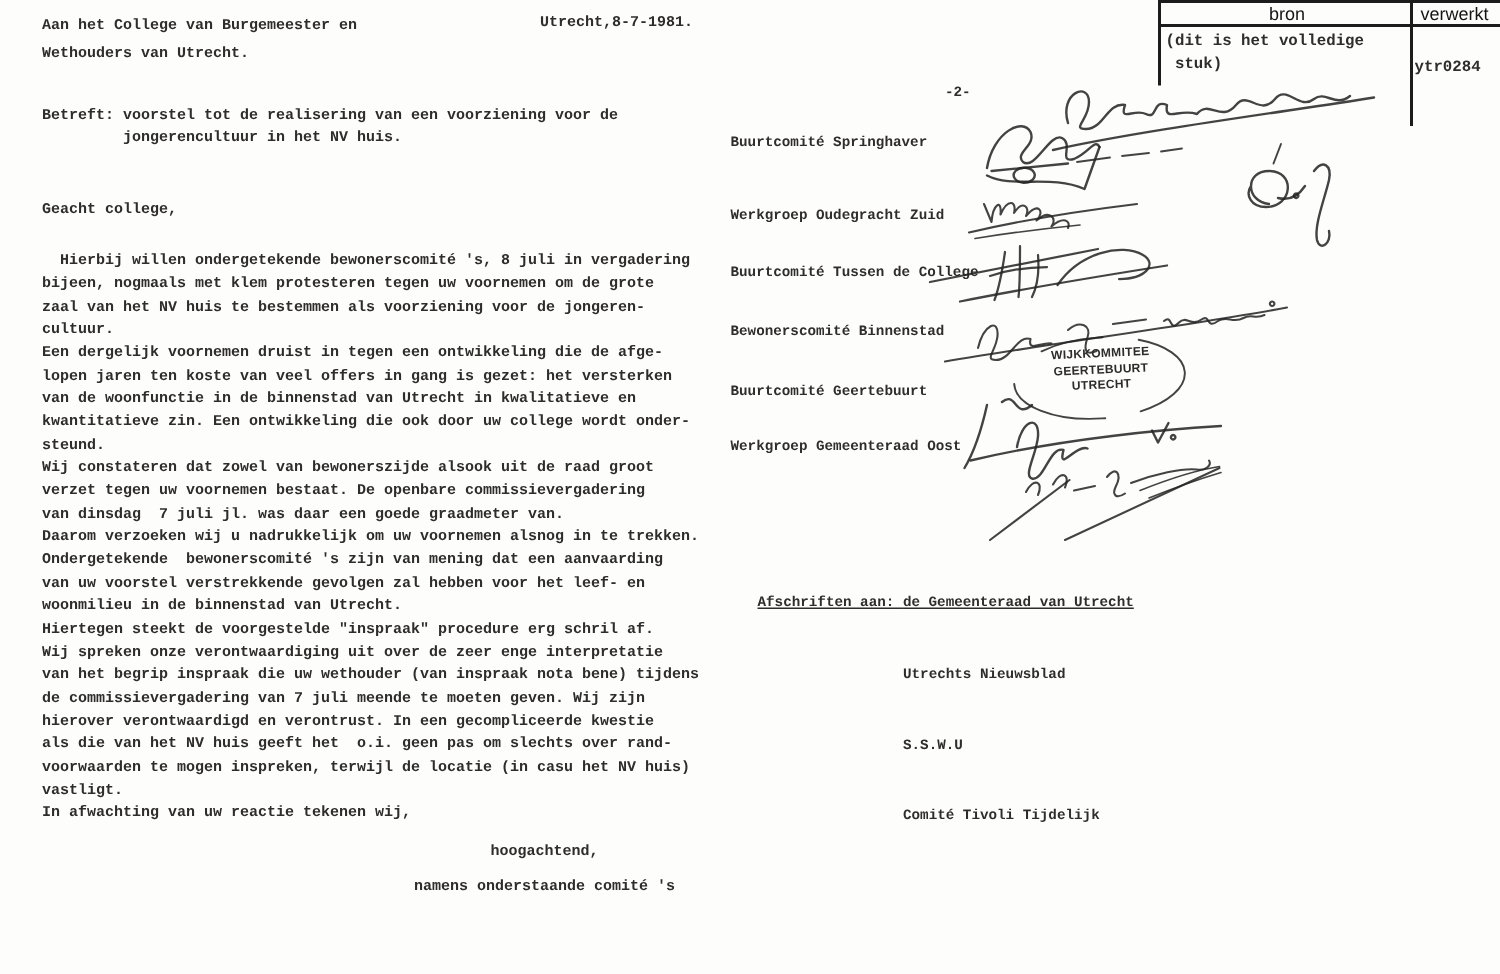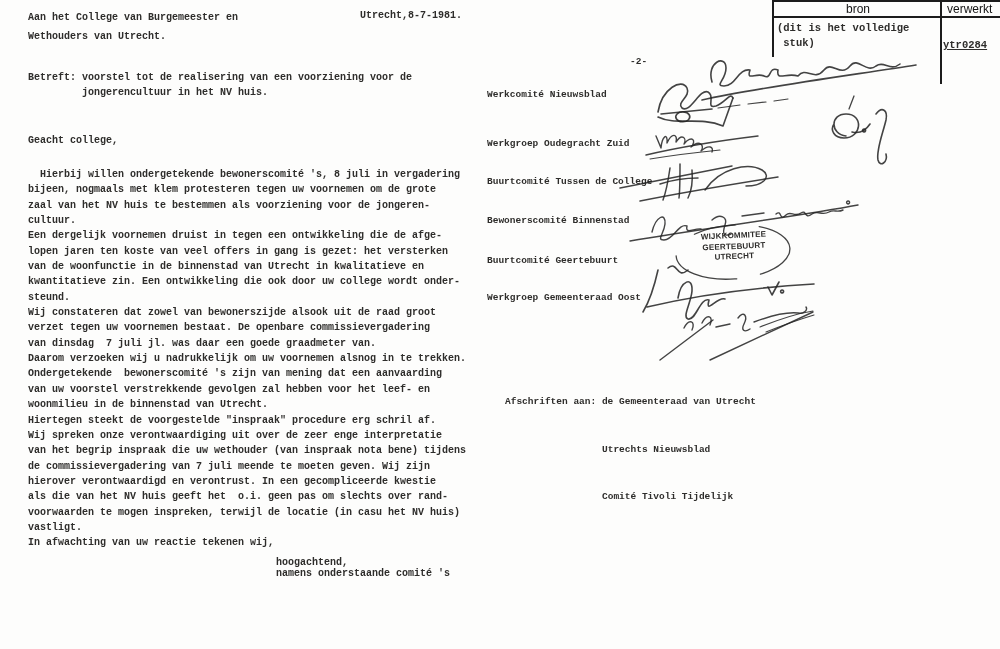--- a/index.html
+++ b/index.html
@@ -16,41 +16,41 @@
     color:#2e2d2b;
     white-space:pre;
   }
   .p1{font-size:10px;line-height:15.35px;}
   .p2{font-size:9.5px;line-height:15.7px;}
   #recipient{left:28px;top:8px;line-height:19px;}
   #letter-date{left:360px;top:8px;}
   #subject{left:28px;top:71px;line-height:14.5px;}
   #salutation{left:28px;top:133px;}
   #body-text{left:28px;top:167px;font-family:Liberation Mono, monospace;}
-  #closing{left:276px;top:557px;line-height:11px;}
+  #closing{left:276px;top:557px;line-height:23px;text-align:center;}
   #page-number{left:630px;top:54px;}
   .committee{position:absolute;left:487px;}
   #copies-block{left:505px;top:363px;}
   .copy-row{padding-left:97px;}
-  .copy-row.first{padding-left:0;}
+  .copy-row.first{padding-left:0;text-decoration:underline;}
   
   .aline{position:absolute;background:#1c1c1c;}
   #abx-top{left:773px;top:0px;width:227px;height:2px;}
   #abx-mid{left:773px;top:16px;width:227px;height:2px;}
   #abx-v1{left:772px;top:0px;width:2px;height:57px;}
   #abx-v2{left:940px;top:0px;width:2px;height:84px;}
   .abx-head{
     position:absolute;top:2px;
     font-family:"Liberation Sans","DejaVu Sans",sans-serif;
     font-size:12px;color:#141414;white-space:pre;
   }
   #abx-h1{left:773px;width:170px;text-align:center;}
   #abx-h2{left:947px;width:60px;}
   #abx-note{left:777px;top:21px;font-size:10.5px;line-height:15px;}
-  #abx-code{left:943px;top:39px;font-size:10.5px;text-decoration:underline;}
+  #abx-code{left:943px;top:39px;font-size:10.5px;}
   
   #sig-overlay{position:absolute;left:480px;top:40px;width:520px;height:340px;}
   #sig-overlay path, #sig-overlay ellipse{
     fill:none;stroke:#242424;stroke-linecap:round;stroke-linejoin:round;opacity:.86;
   }
   #stamp{
     position:absolute;left:693px;top:231px;width:82px;
     font-family:"Liberation Sans","DejaVu Sans",sans-serif;
     font-size:8px;font-weight:bold;line-height:10.5px;
     text-align:center;color:#2d2c2a;letter-spacing:.2px;
@@ -89,30 +89,31 @@
 hierover verontwaardigd en verontrust. In een gecompliceerde kwestie
 als die van het NV huis geeft het  o.i. geen pas om slechts over rand-
 voorwaarden te mogen inspreken, terwijl de locatie (in casu het NV huis)
 vastligt.
 In afwachting van uw reactie tekenen wij,</div>
 <div class="tw p1" id="closing">hoogachtend,
 namens onderstaande comité 's</div>
 
 <div class="tw p2" id="page-number">-2-</div>
 
-<div class="tw p2 committee" style="top:87px">Werkcomité Nieuwsblad</div>
+<div class="tw p2 committee" style="top:87px">Buurtcomité Springhaver</div>
 <div class="tw p2 committee" style="top:136px">Werkgroep Oudegracht Zuid</div>
 <div class="tw p2 committee" style="top:174px">Buurtcomité Tussen de College</div>
 <div class="tw p2 committee" style="top:213px">Bewonerscomité Binnenstad</div>
 <div class="tw p2 committee" style="top:253px">Buurtcomité Geertebuurt</div>
 <div class="tw p2 committee" style="top:290px">Werkgroep Gemeenteraad Oost</div>
 
 <div class="tw p2" id="copies-block">
   <div class="copy-row first"><span>Afschriften aan: </span><span>de Gemeenteraad van Utrecht</span></div>
   <div class="copy-row">Utrechts Nieuwsblad</div>
+  <div class="copy-row">S.S.W.U</div>
   <div class="copy-row">Comité Tivoli Tijdelijk</div>
   
   
   
   
   
 </div>
 
 <div>
   <div class="aline" id="abx-top"></div>

